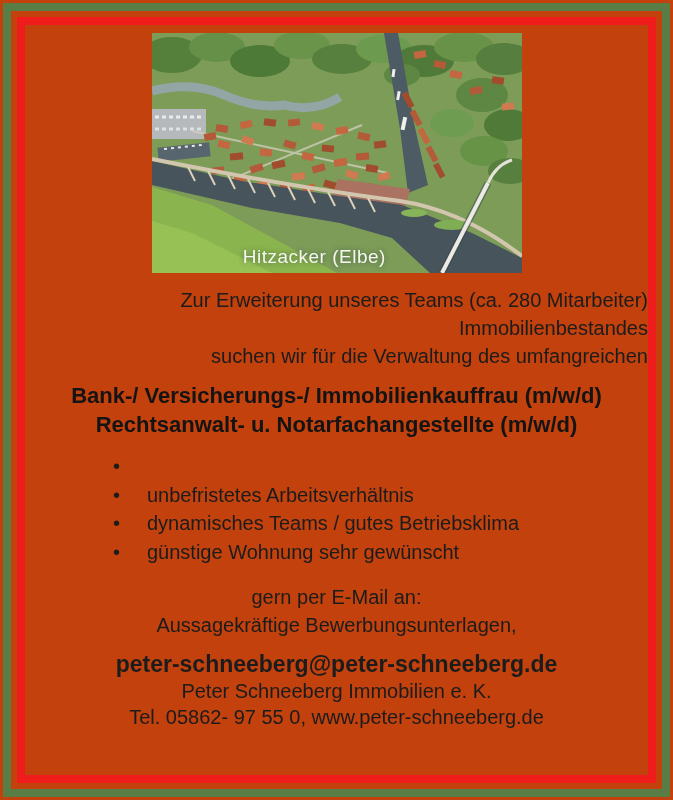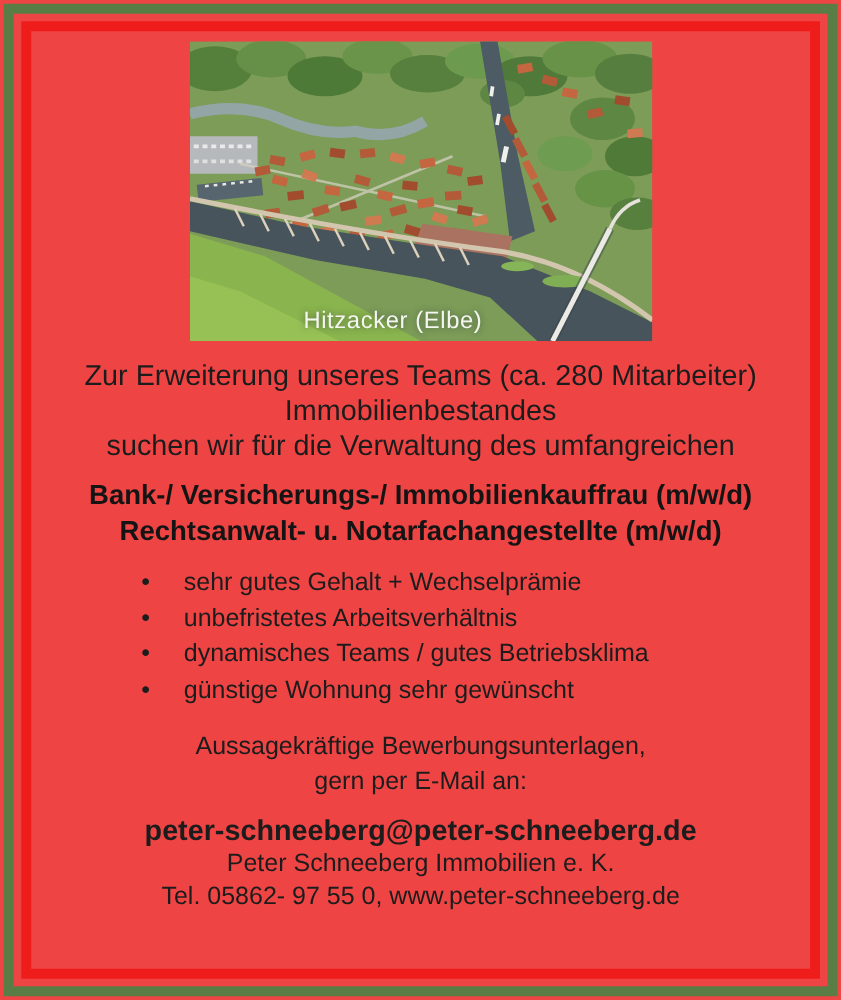--- a/index.html
+++ b/index.html
@@ -2,21 +2,21 @@
 <html style="--frame-green: #5a7d46; --frame-red: #ee1c1a; --text: #1c1c1c;"><head>
 <meta charset="utf-8">
 <style>
   * { margin: 0; padding: 0; box-sizing: border-box; }
   html, body { width: 673px; height: 800px; background: #ffffff; }
   body { font-family: "Liberation Sans", sans-serif; color: #1c1c1c; }
 
   .ad {
     position: relative;
     width: 673px; height: 800px;
-    background: #ef4444;
+    background: #c2410c;
   }
   .frame-green {
     position: absolute; inset: 3px;
     border: 8px solid var(--frame-green, #5a7d46);
   }
   .frame-red {
     position: absolute; inset: 17px;
     border: 8px solid var(--frame-red, #ee1c1a);
   }
   .content {
@@ -38,22 +38,23 @@
     transform: translateX(-50%);
     color: #f4f6ef;
     font-size: 19px;
     letter-spacing: 0.5px;
     white-space: nowrap;
     text-shadow: 0 0 5px rgba(40,50,55,0.55);
   }
 
   .intro {
     margin-top: 13px;
-    font-size: 23px;
+    font-size: 20px;
     line-height: 28px;
+    text-align: right;
   }
   .positions {
     margin-top: 11px;
     font-size: 22px;
     font-weight: 700;
     line-height: 29px;
     color: #141414;
   }
   .benefits {
     margin-top: 13px;
@@ -239,39 +240,38 @@
     </div>
 
     <div class="positions">
       <div>Bank-/ Versicherungs-/ Immobilienkauffrau (m/w/d)</div>
       <div>Rechtsanwalt- u. Notarfachangestellte (m/w/d)</div>
     </div>
 
     <ul class="benefits">
       <li>
         <span class="dot">•</span>
-        <span>sehr gutes Gehalt + Wechselprämie</span>
       </li>
       <li>
         <span class="dot">•</span>
         <span>unbefristetes Arbeitsverhältnis</span>
       </li>
       <li>
         <span class="dot">•</span>
         <span>dynamisches Teams / gutes Betriebsklima</span>
       </li>
       <li>
         <span class="dot">•</span>
         <span>günstige Wohnung sehr gewünscht</span>
       </li>
     </ul>
 
     <div class="application">
+      <div>gern per E-Mail an:</div>
       <div>Aussagekräftige Bewerbungsunterlagen,</div>
-      <div>gern per E-Mail an:</div>
     </div>
 
     <div class="contact">
       <div class="email">peter-schneeberg@peter-schneeberg.de</div>
       <div>Peter Schneeberg Immobilien e. K.</div>
       <div>Tel. 05862- 97 55 0, www.peter-schneeberg.de</div>
     </div>
 
   </div>
 </div>

